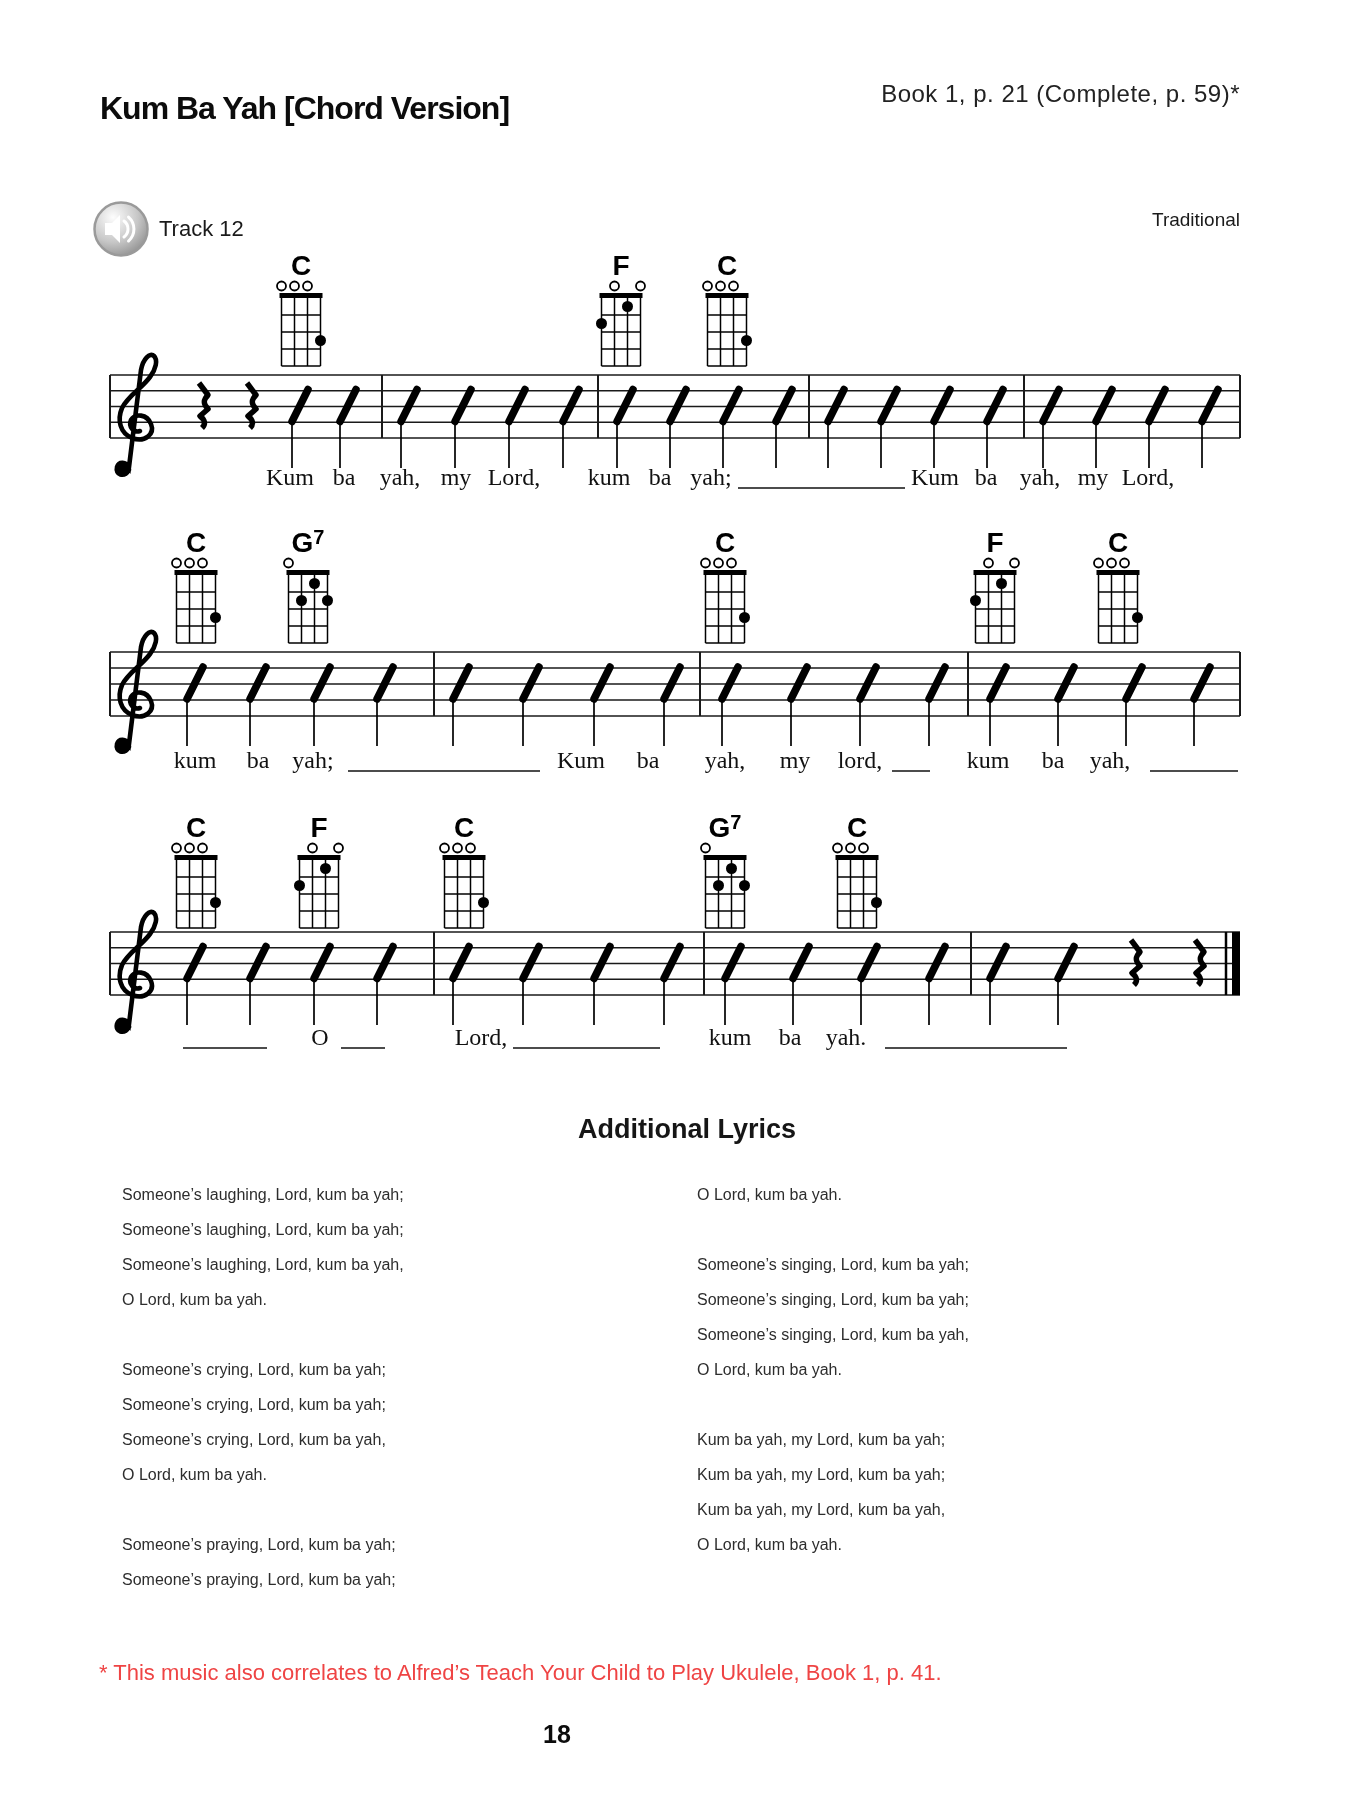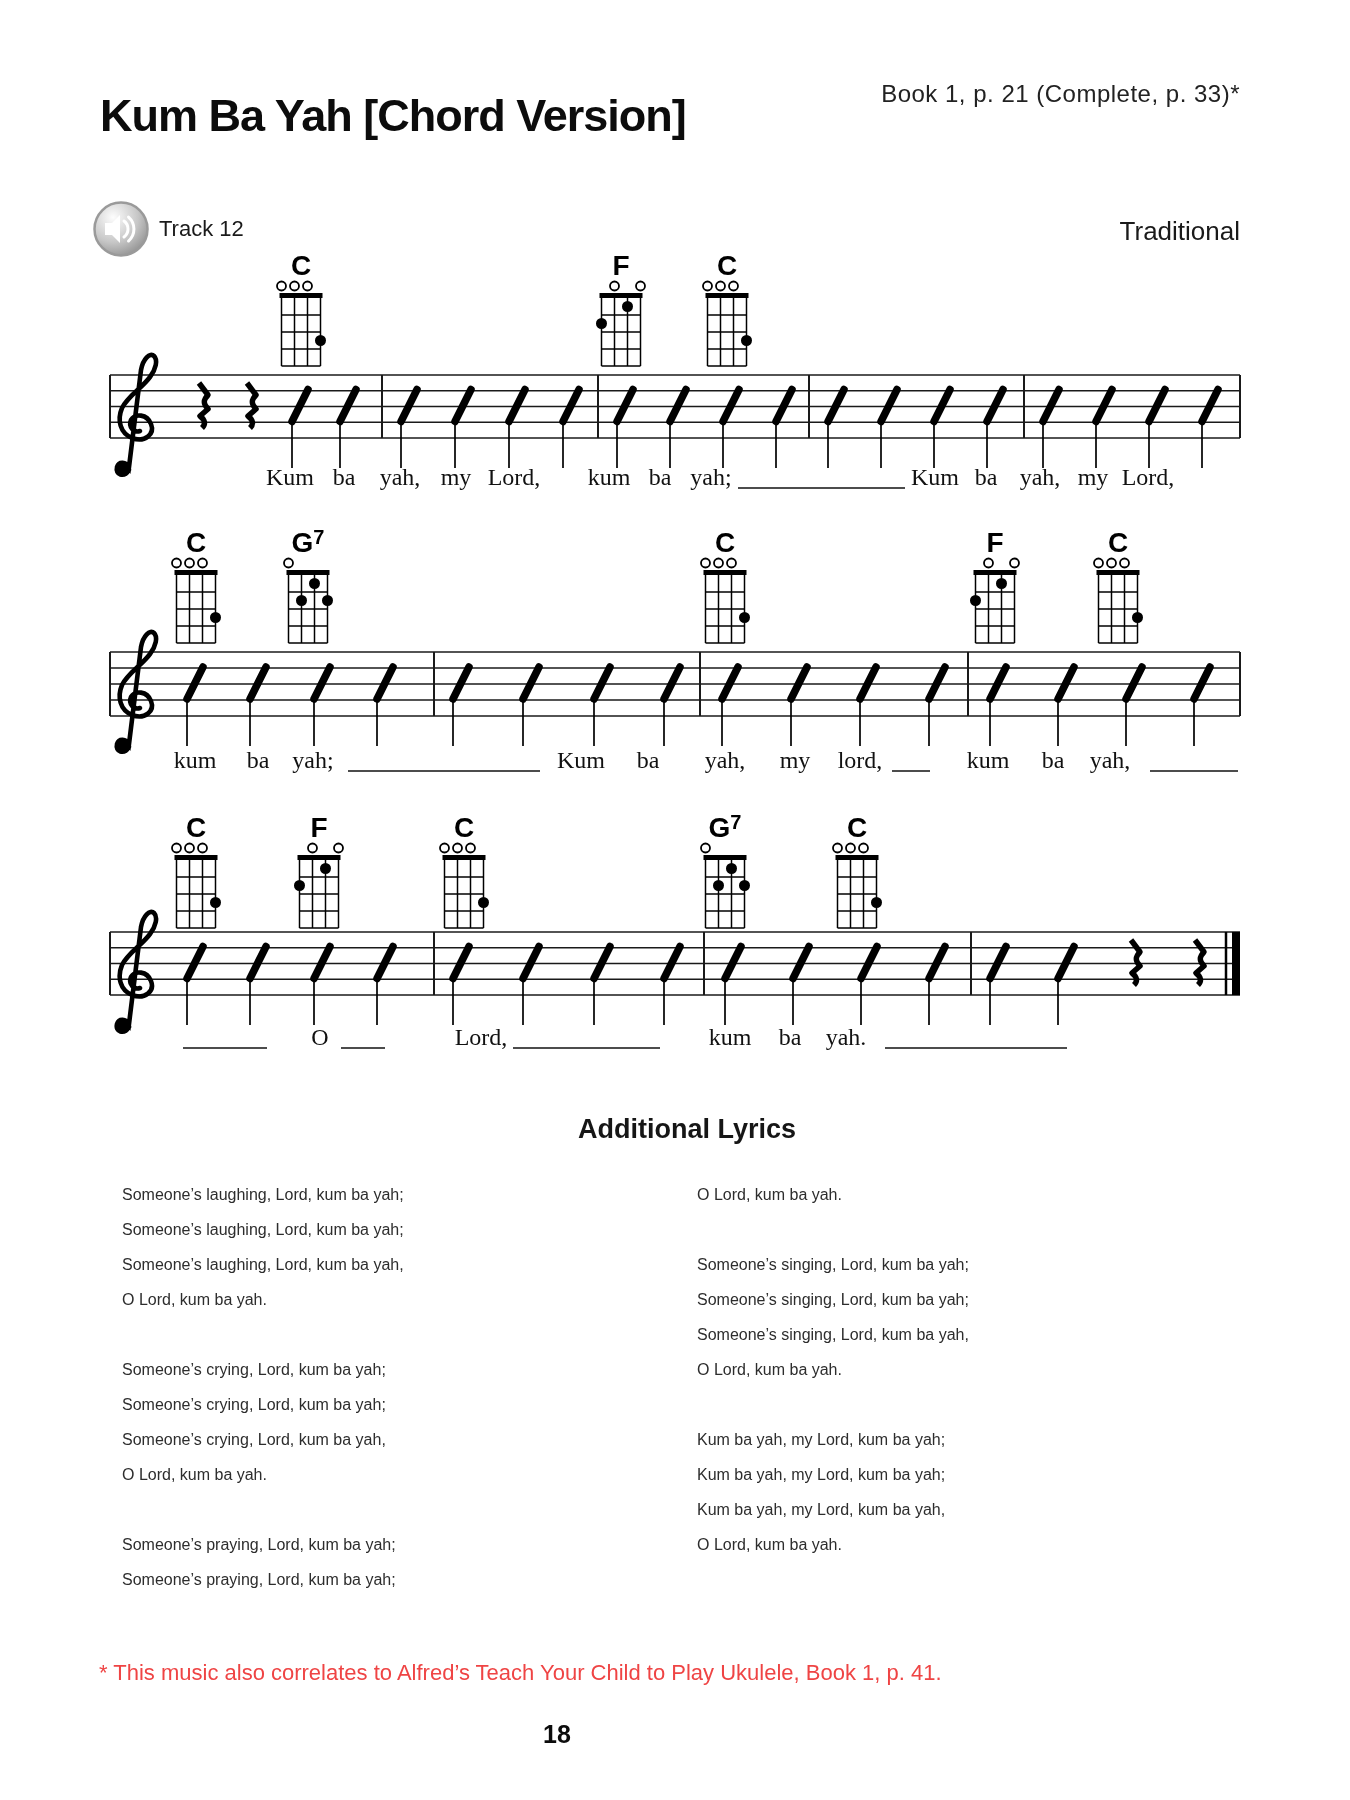--- a/index.html
+++ b/index.html
@@ -1,40 +1,40 @@
 <!DOCTYPE html>
 <html><head>
 <meta charset="utf-8">
 <style>
   html,body { margin:0; padding:0; background:#e8e8e8; }
   .page { position:relative; width:1350px; height:1800px; background:#ffffff; margin:0 auto;
           font-family:"Liberation Sans", sans-serif; color:#111; overflow:hidden; }
   .book-ref { position:absolute; right:110px; top:80px; font-size:24px; color:#222; letter-spacing:0.5px; }
-  .title { position:absolute; left:100px; top:90px; margin:0; font-size:45px; font-weight:700; letter-spacing:-1px; color:#0c0c0c; }
+  .title { position:absolute; left:100px; top:90px; margin:0; font-size:32px; font-weight:700; letter-spacing:-1px; color:#0c0c0c; }
   .track { position:absolute; left:92px; top:200px; display:flex; align-items:center; gap:9px; }
   .track-label { font-size:22px; color:#1a1a1a; }
-  .attribution { position:absolute; right:110px; top:216px; font-size:26px; color:#1a1a1a; }
+  .attribution { position:absolute; right:110px; top:209px; font-size:19px; color:#1a1a1a; }
   #notation { position:absolute; left:0; top:0; }
   .addl { position:absolute; left:12px; top:1114px; width:1350px; }
   .addl-heading { text-align:center; font-size:27px; font-weight:700; color:#161616; }
   .cols { position:relative; margin-top:32px; }
   .col { position:absolute; top:0; }
   #col-left  { left:110px; width:560px; }
   #col-right { left:685px; width:560px; }
   .stanza { margin:0 0 35px 0; }
   .lyric-line { font-size:16px; line-height:35px; text-align:left; color:#2d2d2d; }
   .footnote { position:absolute; left:99px; top:1660px; font-size:22px; color:#ef4444; }
   .page-num { position:absolute; left:0; top:1720px; width:1114px; text-align:center; font-size:25px; font-weight:700; color:#0c0c0c; }
 </style>
 </head>
 <body>
 
 <div class="page">
 
-  <div class="book-ref">Book 1, p. 21 (Complete, p. 33)*</div>
+  <div class="book-ref">Book 1, p. 21 (Complete, p. 59)*</div>
   <h1 class="title">Kum Ba Yah [Chord Version]</h1>
 
   <div class="track">
     <svg width="58" height="58" viewBox="0 0 58 58">
       <defs>
         <radialGradient id="sg" cx="35%" cy="28%" r="85%">
           <stop offset="0" stop-color="#fdfdfd"></stop>
             <stop offset="0.55" stop-color="#c7c7c7"></stop>
             <stop offset="1" stop-color="#878787"></stop>
         </radialGradient>

